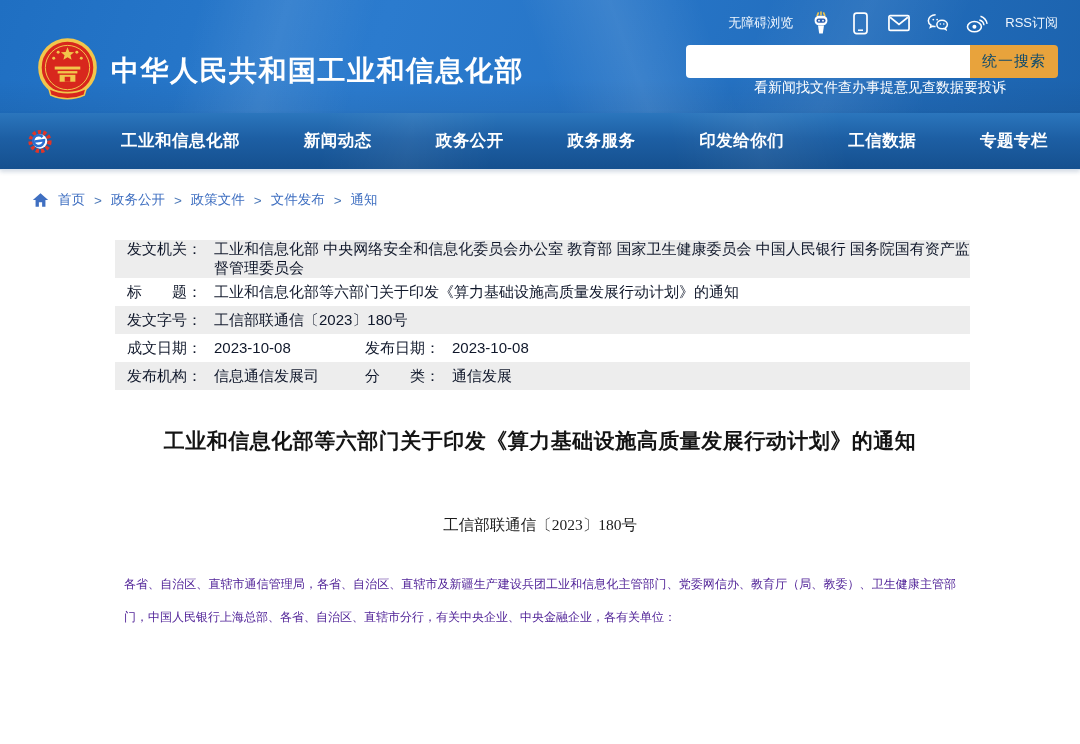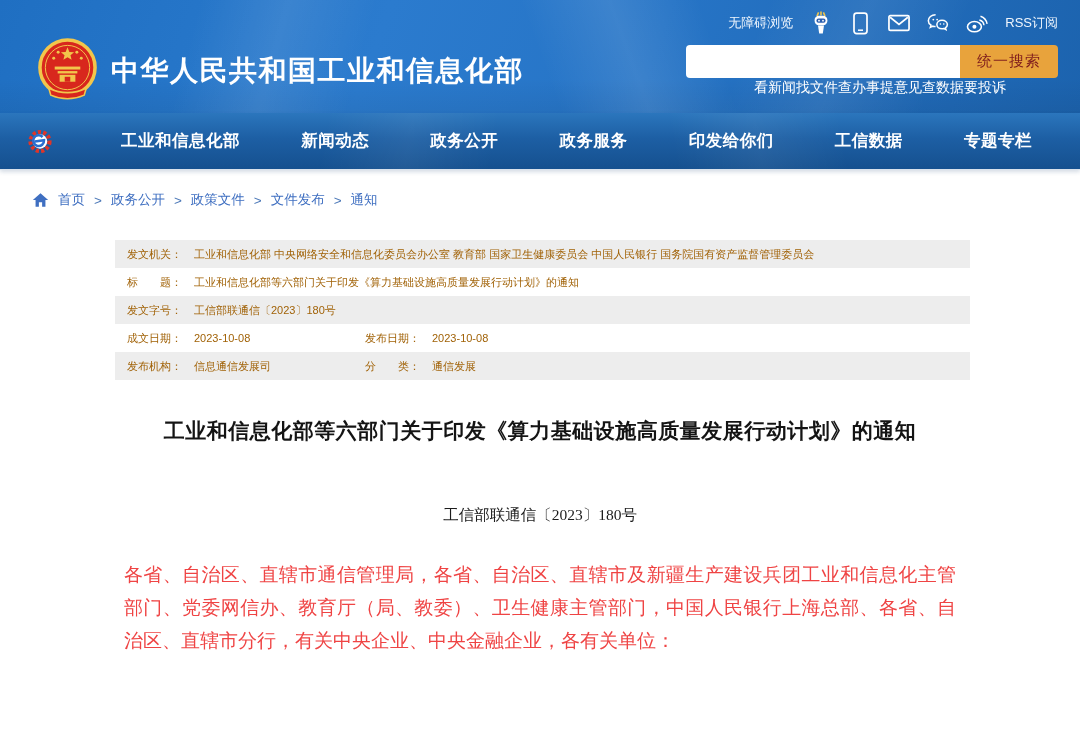--- a/index.html
+++ b/index.html
@@ -38,21 +38,21 @@
   .site-title { font-size:28px; font-weight:bold; letter-spacing:1.5px; line-height:34px; white-space:nowrap; }
   .site-subtitle { font-size:11.5px; color:#ddeafa; margin-top:5px; letter-spacing:.1px; white-space:nowrap; }
 
   .search-area { margin-left:auto; width:372px; }
   .search-row { display:flex; height:33px; }
   .search-input {
     flex:1; border:none; outline:none; background:#fff;
     border-radius:4px 0 0 4px; padding:0 10px; font-size:14px; color:#333;
   }
   .search-btn {
-    width:98px; border:none; cursor:pointer; background:#e8a33c; color:#7f1d1d;
+    width:88px; border:none; cursor:pointer; background:#e8a33c; color:#0c4a6e;
     font-size:15px; border-radius:0 4px 4px 0; font-family:Liberation Sans, sans-serif; letter-spacing:1px;
   }
   .quick-links { display:flex; justify-content:flex-end; padding:1px 52px 0 2px; font-size:14px; }
   .quick-link { color:#fff; text-decoration:none; cursor:pointer; white-space:nowrap; }
 
   
   .nav {
     position:relative; height:57px;
     background:linear-gradient(180deg,#2b76bd 0%,#1d5fa4 45%,#15508f 100%);
     display:flex; align-items:center;
@@ -61,58 +61,58 @@
   }
   .nav::before {
     content:""; position:absolute; inset:0; pointer-events:none;
     background:
       linear-gradient(100deg, transparent 30%, rgba(255,255,255,.06) 38%, transparent 46%),
       linear-gradient(80deg, transparent 62%, rgba(255,255,255,.06) 70%, transparent 78%);
   }
   .nav-logo { position:relative; z-index:1; margin-left:27px; width:26px; height:27px; flex:none; }
   .nav-items {
     position:relative; z-index:1; flex:1; display:flex;
-    justify-content:space-between; padding:0 48px 0 68px;
+    justify-content:space-between; padding:0 32px 0 68px;
   }
   .nav-item {
     color:#fff; font-size:16.5px; font-weight:bold; letter-spacing:.5px;
     text-decoration:none; cursor:pointer; white-space:nowrap;
   }
 
   
   .breadcrumb {
     display:flex; align-items:center; gap:9px;
     padding:21px 0 0 32px; font-size:13.5px;
   }
   .crumb { color:#3f6fc1; text-decoration:none; cursor:pointer; }
   .crumb-sep { color:#4d79b8; }
   .home-icon { width:17px; height:16px; display:inline-flex; }
 
   
-  .meta-table { margin:31px 0 0 115px; width:855px; font-size:11px; color:#a16207; }
+  .meta-table { margin:31px 0 0 115px; width:855px; font-size:15px; color:#0f172a; }
   .meta-row { min-height:28px; display:flex; align-items:center; padding-left:12px; }
   .meta-row.odd { background:#ededed; }
   .meta-cell { display:flex; align-items:baseline; }
   .meta-cell.fixed { width:238px; flex:none; }
   .meta-label { white-space:pre; }
   .meta-value { margin-left:12px; }
 
   
   .article { width:832px; margin:0 0 0 124px; color:#222; }
   .article-title {
     text-align:center; font-size:21px; font-weight:bold; color:#141414;
     margin-top:37px; letter-spacing:.5px; line-height:28px;
   }
   .doc-number {
     text-align:center; font-size:15.5px; margin-top:60px;
     font-family:"Liberation Serif","DejaVu Serif",serif; color:#1c1c1c;
   }
   .para {
     font-family:"Liberation Serif","DejaVu Serif",serif;
-    font-size:19px; line-height:33px; text-align:justify; color:#ef4444;
+    font-size:12px; line-height:33px; text-align:justify; color:#4c1d95;
   }
   .para-1 { margin-top:32px; }
   .para-2 { margin-top:12px; text-indent:2em; }
 </style>
 </head>
 <body>
 
 <div class="header">
 
   <div class="topbar">

